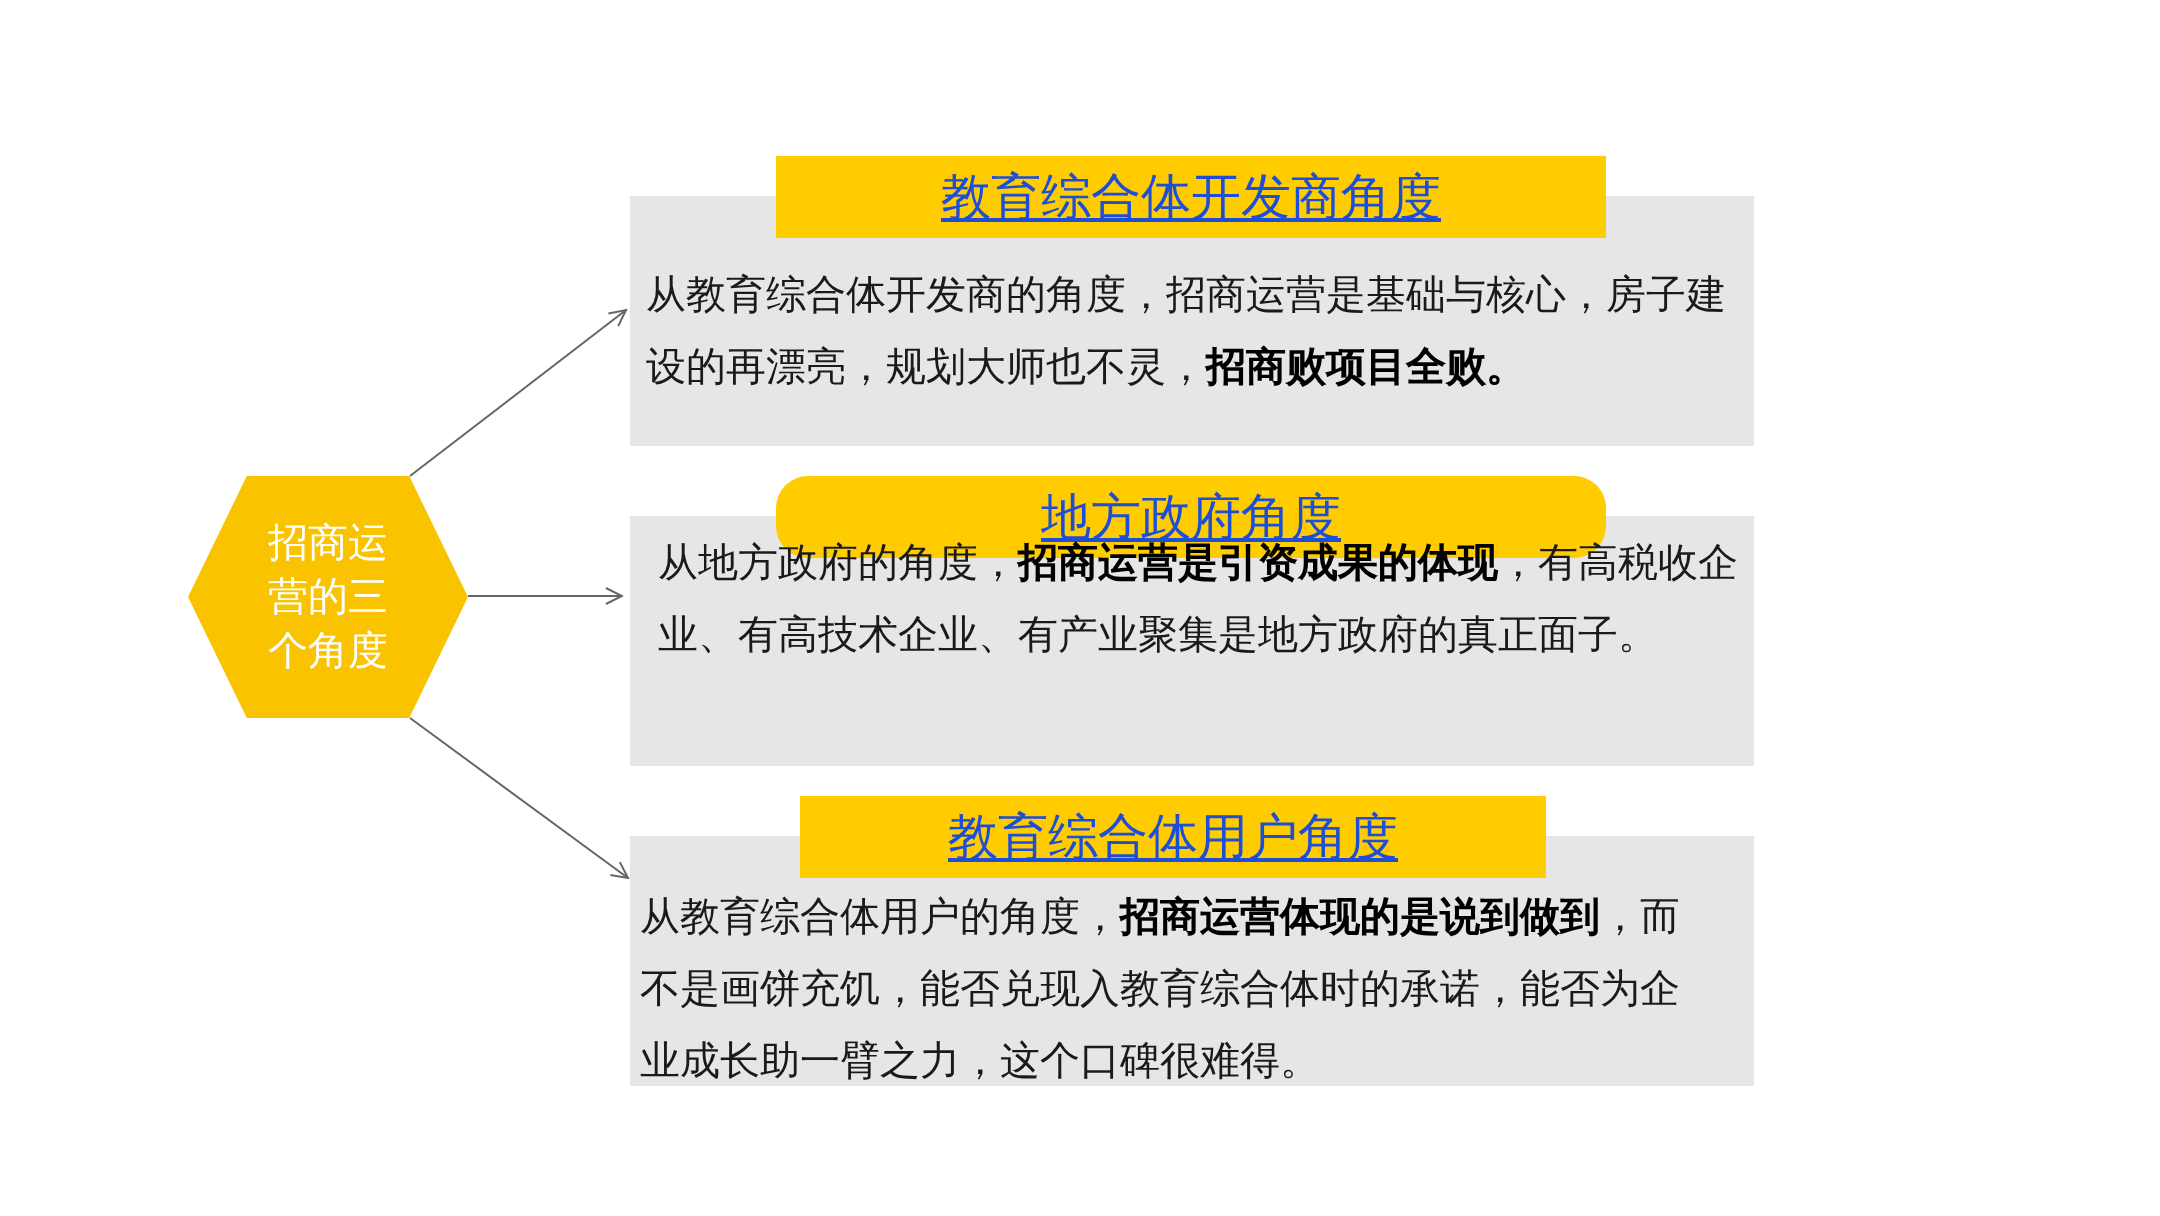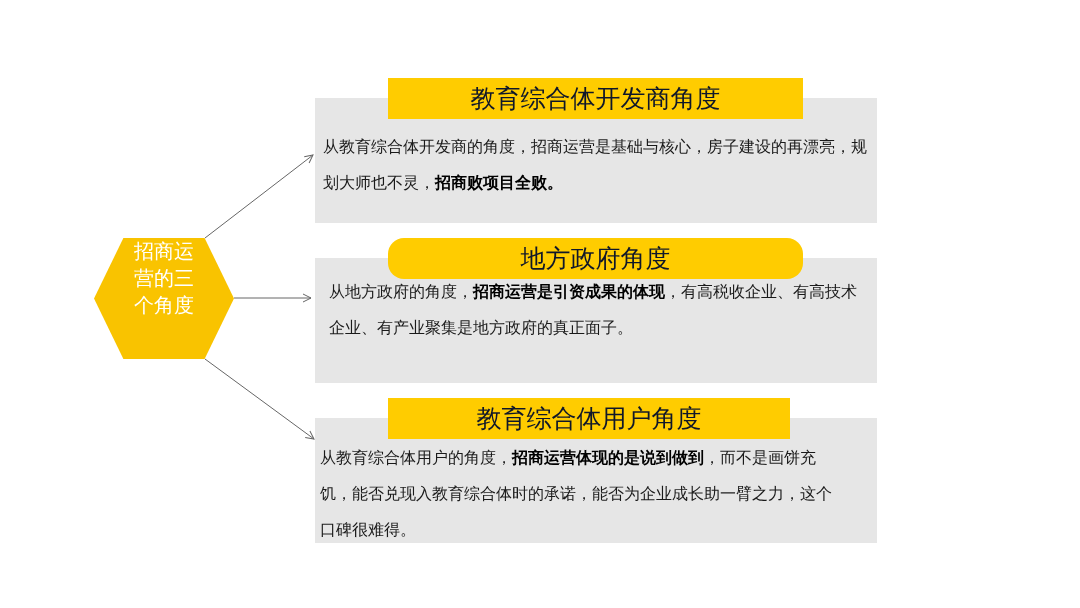--- a/index.html
+++ b/index.html
@@ -24,50 +24,51 @@
     }
     .hexagon {
       position: absolute;
       left: 94px;
       top: 238px;
       width: 140px;
       height: 121px;
       background: #F9C300;
       clip-path: polygon(21% 0%, 79% 0%, 100% 50%, 79% 100%, 21% 100%, 0% 50%);
       display: flex;
-      align-items: flex-start;
+      align-items: center;
       justify-content: center;
     }
     .hex-text {
       color: #ffffff;
       font-size: 20px;
       line-height: 27px;
       width: 66px;
       text-align: center;
       word-break: break-all;
       letter-spacing: 0px;
     }
     .card-bg {
       position: absolute;
       background: #E6E6E6;
     }
     .card-header {
       position: absolute;
       background: #FFCC00;
-      color: #0f172a;
+      color: #1d4ed8;
       font-size: 25px;
       display: flex;
       align-items: center;
       justify-content: center;
       letter-spacing: 0px;
+      text-decoration: underline;
     }
     .card-body {
       position: absolute;
       color: #1a1a1a;
-      font-size: 16px;
+      font-size: 20px;
       line-height: 36px;
       word-break: break-all;
     }
     .card-body b {
       font-weight: bold;
       color: #000000;
     }
   </style>
 </head>
 <body>
@@ -88,21 +89,21 @@
 </div>
 
 <div class="card-bg" style="left:315px; top:98px; width:562px; height:125px;"></div>
 <div class="card-header" style="left:388px; top:78px; width:415px; height:41px;">教育综合体开发商角度</div>
 <div class="card-body" style="left:323px; top:129px; width:552px;">
   <span>从教育综合体开发商的角度，招商运营是基础与核心，房子建设的再漂亮，规划大师也不灵，</span><b>招商败项目全败。</b>
 </div>
 
 <div class="card-bg" style="left:315px; top:258px; width:562px; height:125px;"></div>
 <div class="card-header" style="left:388px; top:238px; width:415px; height:41px;border-radius:16px;">地方政府角度</div>
-<div class="card-body" style="left:329px; top:274px; width:542px;">
+<div class="card-body" style="left:329px; top:263px; width:542px;">
   <span>从地方政府的角度，</span><b>招商运营是引资成果的体现</b><span>，有高税收企业、有高技术企业、有产业聚集是地方政府的真正面子。</span>
 </div>
 
 <div class="card-bg" style="left:315px; top:418px; width:562px; height:125px;"></div>
-<div class="card-header" style="left:388px; top:398px; width:402px; height:41px;">教育综合体用户角度</div>
+<div class="card-header" style="left:400px; top:398px; width:373px; height:41px;">教育综合体用户角度</div>
 <div class="card-body" style="left:320px; top:440px; width:522px;">
   <span>从教育综合体用户的角度，</span><b>招商运营体现的是说到做到</b><span>，而不是画饼充饥，能否兑现入教育综合体时的承诺，能否为企业成长助一臂之力，这个口碑很难得。</span>
 </div>
 
 </body></html>

